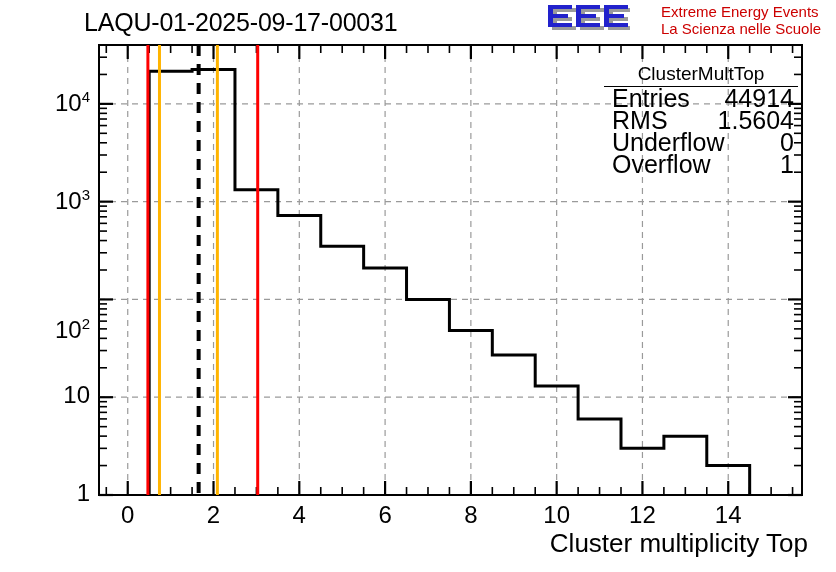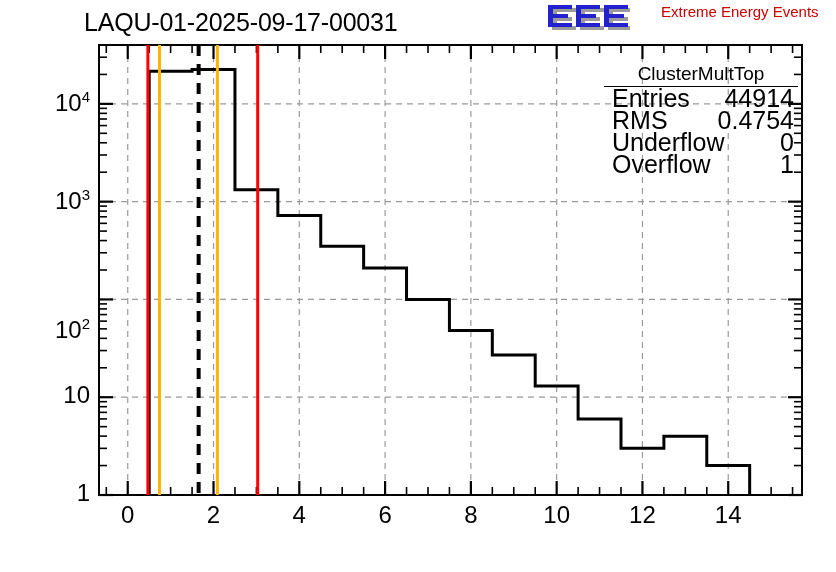--- a/index.html
+++ b/index.html
@@ -161,20 +161,21 @@
         <rect x="30" y="19" width="24" height="4"></rect>
         <rect x="30" y="1" width="5" height="22"></rect>
         <rect x="58" y="1" width="24" height="4"></rect>
         <rect x="58" y="10" width="20" height="4"></rect>
         <rect x="58" y="19" width="24" height="4"></rect>
         <rect x="58" y="1" width="5" height="22"></rect>
       </g>
     </svg>
     <div class="logo-text">
       <div>Extreme Energy Events</div>
+      <div>La Scienza nelle Scuole</div>
     </div>
   </div>
 
   <div class="frame"></div>
 
   <svg class="overlay">
     <g id="gridlines">
         <line x1="99" y1="103.87080929151574" x2="802" y2="103.87080929151574" stroke="#9a9a9a" stroke-width="1.2" stroke-dasharray="6,5"></line>
         <line x1="99" y1="201.65310696863685" x2="802" y2="201.65310696863685" stroke="#9a9a9a" stroke-width="1.2" stroke-dasharray="6,5"></line>
         <line x1="99" y1="299.4354046457579" x2="802" y2="299.4354046457579" stroke="#9a9a9a" stroke-width="1.2" stroke-dasharray="6,5"></line>
@@ -360,31 +361,32 @@
       <div class="xlab" style="left: 97.7376px; width: 60px; top: 501px;">0</div>
       <div class="xlab" style="left: 183.522px; width: 60px; top: 501px;">2</div>
       <div class="xlab" style="left: 269.306px; width: 60px; top: 501px;">4</div>
       <div class="xlab" style="left: 355.09px; width: 60px; top: 501px;">6</div>
       <div class="xlab" style="left: 440.874px; width: 60px; top: 501px;">8</div>
       <div class="xlab" style="left: 526.658px; width: 60px; top: 501px;">10</div>
       <div class="xlab" style="left: 612.442px; width: 60px; top: 501px;">12</div>
       <div class="xlab" style="left: 698.226px; width: 60px; top: 501px;">14</div>
     </div>
 
+  <div id="x-axis-title">Cluster multiplicity Top</div>
 
   <div class="statsbox">
     <div class="stats-title">ClusterMultTop</div>
     <div id="stats-rows">
         <div class="stats-row">
           <span class="k">Entries</span>
           <span class="v">44914</span>
         </div>
         <div class="stats-row">
           <span class="k">RMS</span>
-          <span class="v">0.4754</span>
+          <span class="v">1.5604</span>
         </div>
         <div class="stats-row">
           <span class="k">Underflow</span>
           <span class="v">0</span>
         </div>
         <div class="stats-row">
           <span class="k">Overflow</span>
           <span class="v">1</span>
         </div>
       </div>

